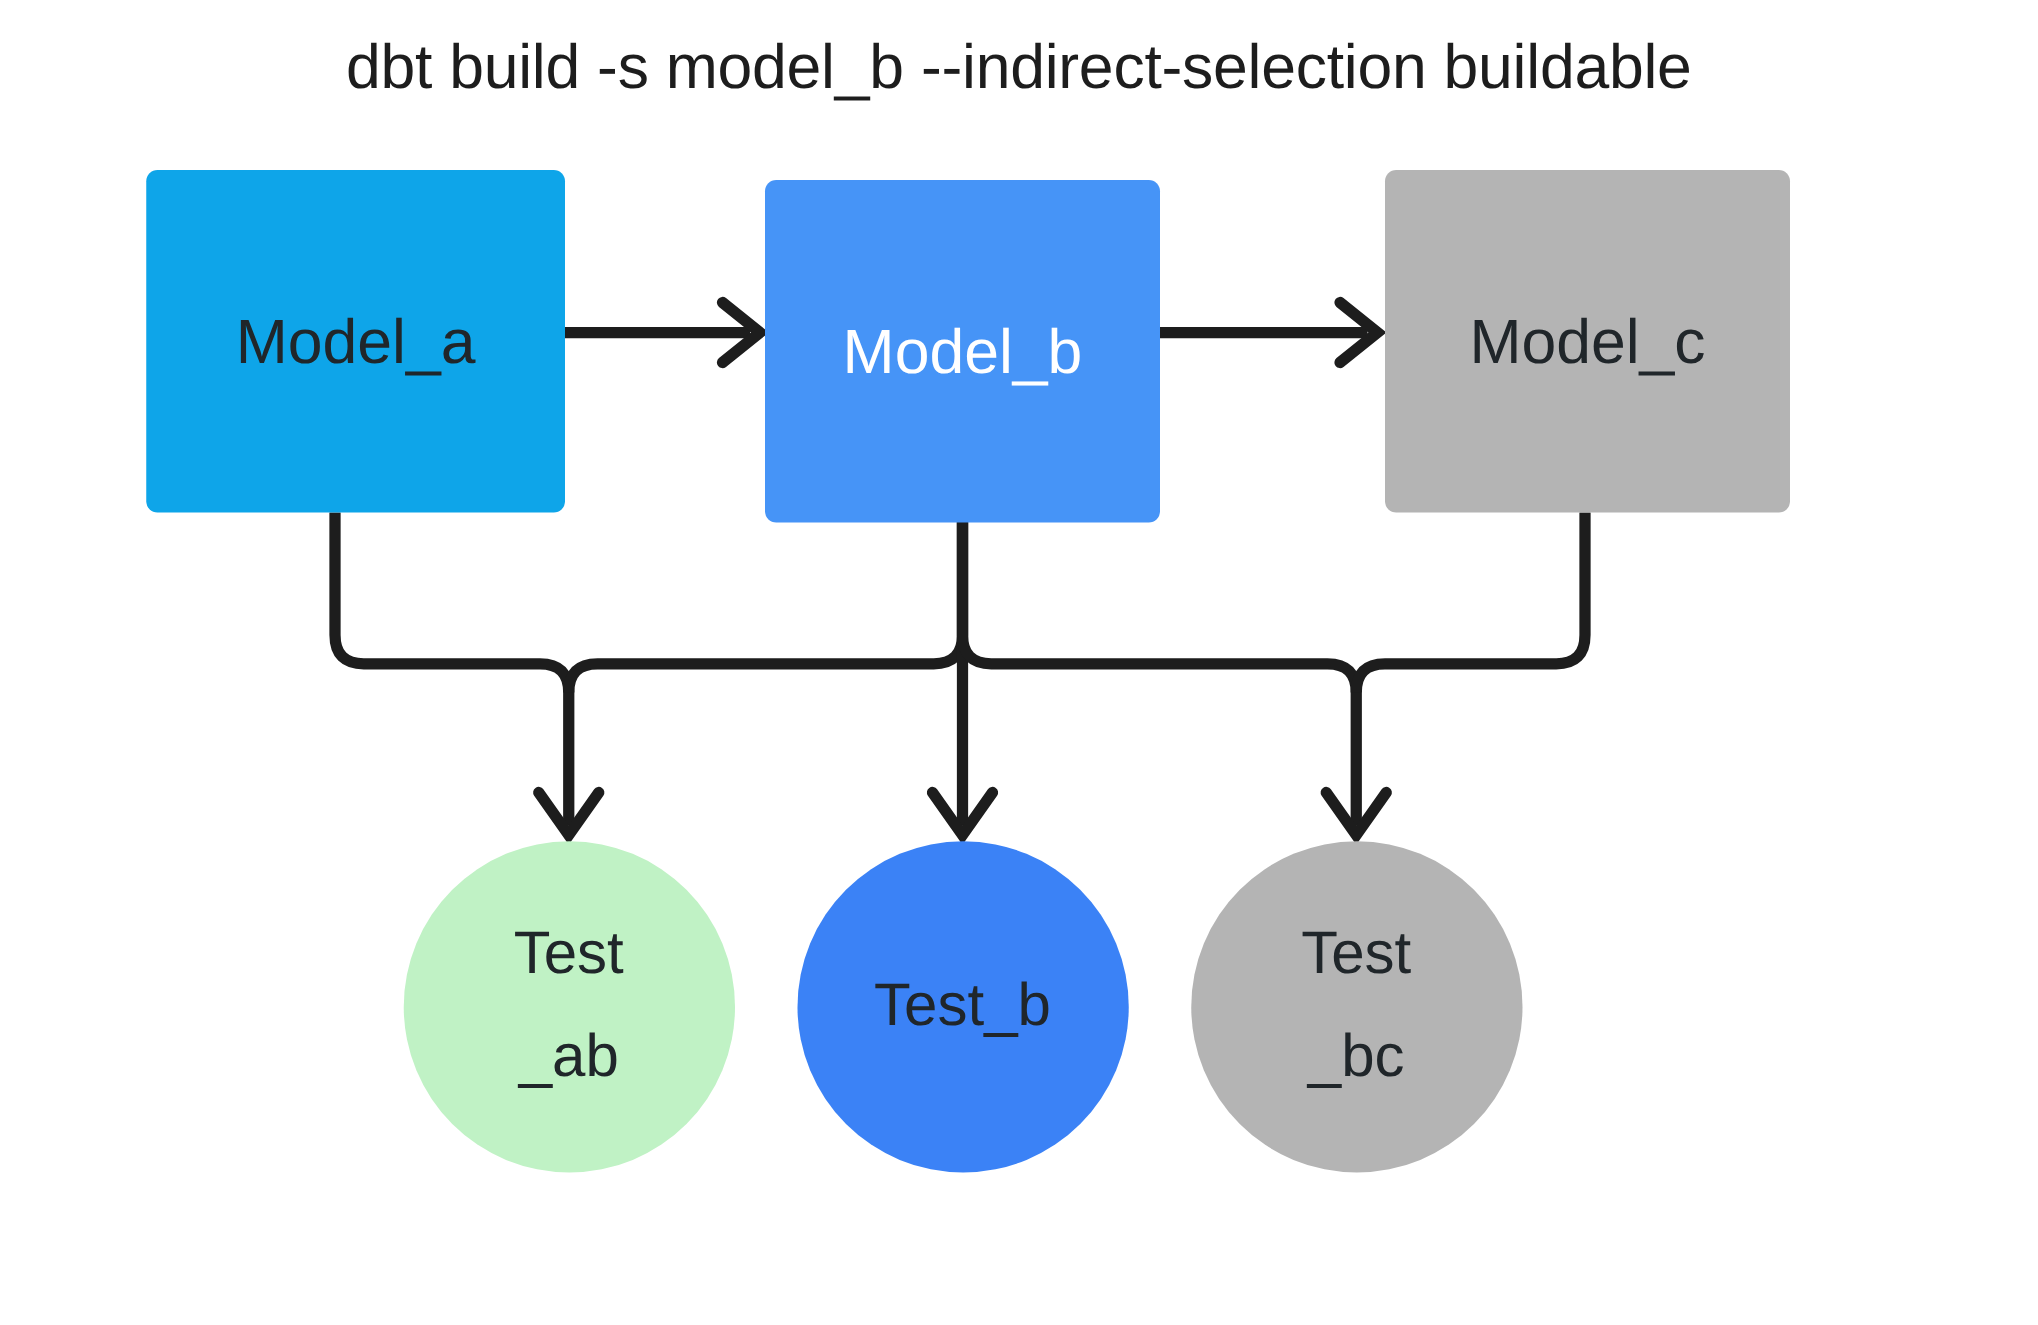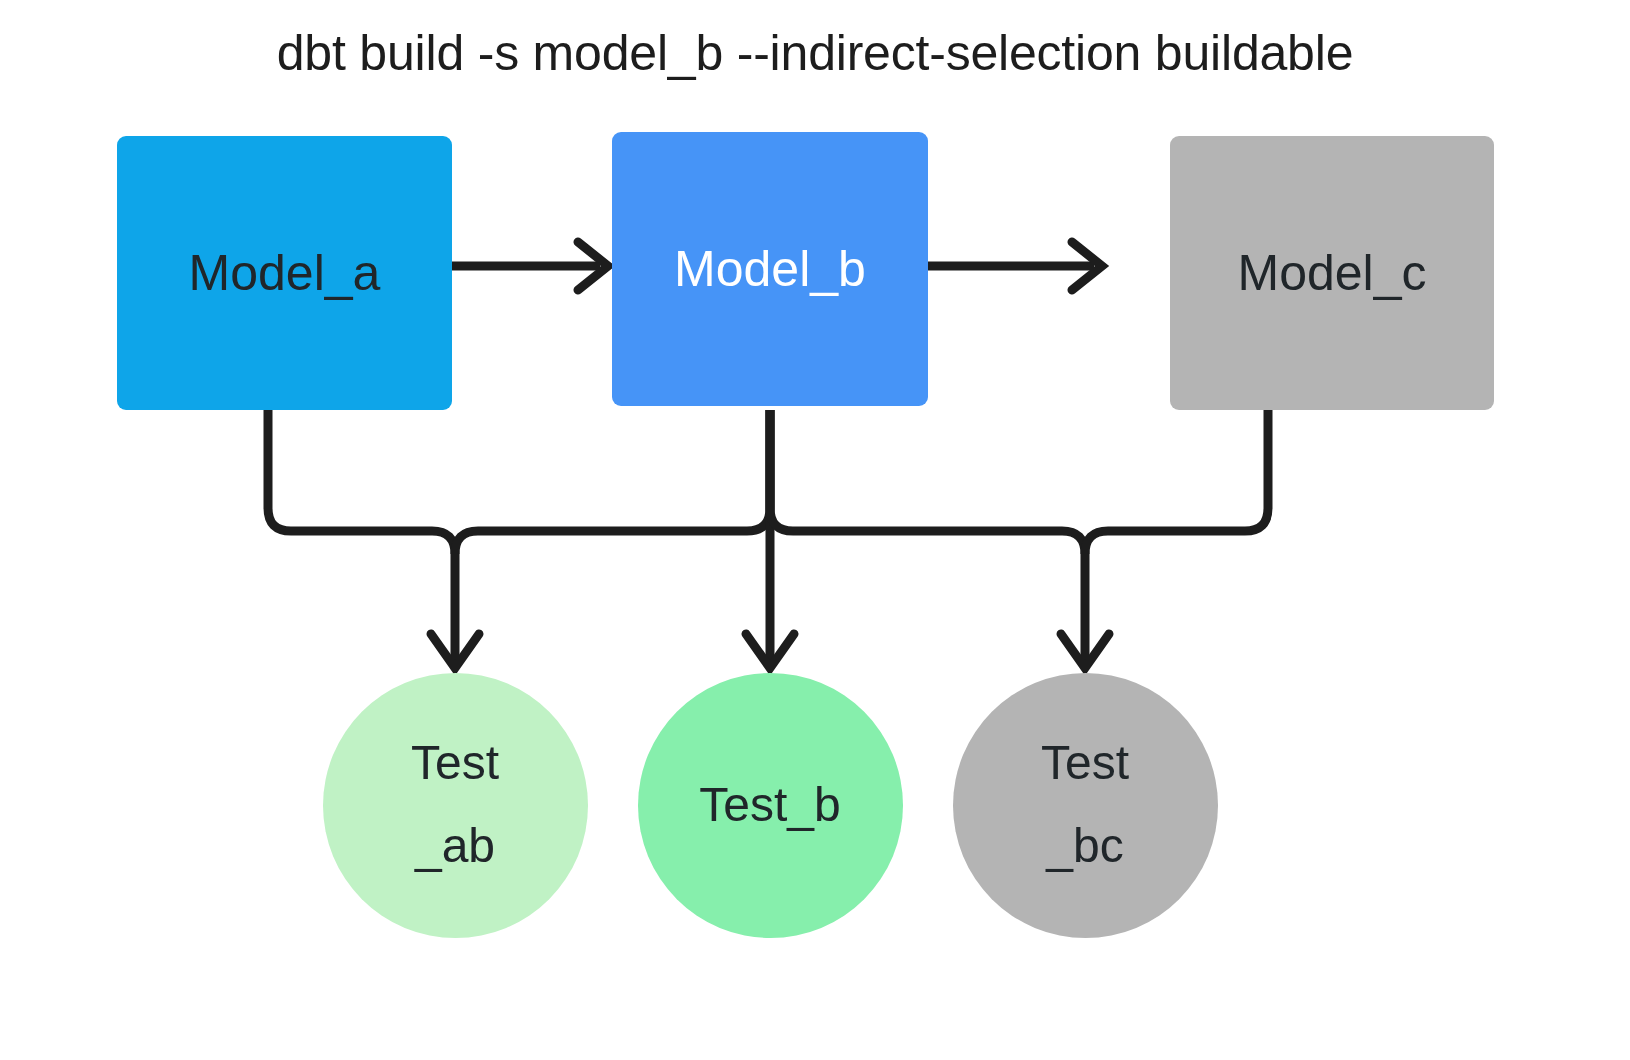--- a/index.html
+++ b/index.html
@@ -111,34 +111,34 @@
 
     <g>
       <path d="M 1268 410 L 1268 508 Q 1268 531 1245 531 L 1108 531 Q 1085 531 1085 554" fill="none" stroke="#1d1d1d" stroke-width="9" stroke-linecap="butt"></path>
     </g>
   </svg>
 
   <div class="model-node" style="left: 117px; top: 136px; width: 335px; height: 274px; background: #0ea5e9; color: rgb(32, 38, 42);">
     <span class="model-label">Model_a</span>
   </div>
 
-  <div class="model-node" style="left: 612px; top: 132px; width: 316px; height: 274px; background: rgb(70, 148, 247); color: rgb(255, 255, 255); text-align: right;">
+  <div class="model-node" style="left: 612px; top: 144px; width: 316px; height: 274px; background: rgb(70, 148, 247); color: rgb(255, 255, 255); text-align: right;">
     <span class="model-label">Model_b</span>
   </div>
 
-  <div class="model-node" style="left: 1170px; top: 136px; width: 324px; height: 274px; background: rgb(180, 180, 180); color: rgb(32, 38, 42);">
+  <div class="model-node" style="left: 1108px; top: 136px; width: 324px; height: 274px; background: rgb(180, 180, 180); color: rgb(32, 38, 42);">
     <span class="model-label">Model_c</span>
   </div>
 
   <div class="test-node" style="left: 322.5px; top: 672.5px; width: 265px; height: 265px; background: rgb(192, 242, 197);">
     <span class="test-label">Test</span>
     <span class="test-label">_ab</span>
   </div>
 
-  <div class="test-node" style="left: 637.5px; top: 672.5px; width: 265px; height: 265px; background: #86efac;">
+  <div class="test-node" style="left: 637.5px; top: 672.5px; width: 265px; height: 265px; background: #3b82f6;">
     <span class="test-label">Test_b</span>
   </div>
 
   <div class="test-node" style="left: 952.5px; top: 672.5px; width: 265px; height: 265px; background: rgb(180, 180, 180);">
     <span class="test-label">Test</span>
     <span class="test-label">_bc</span>
   </div>
 
 </div>
 

